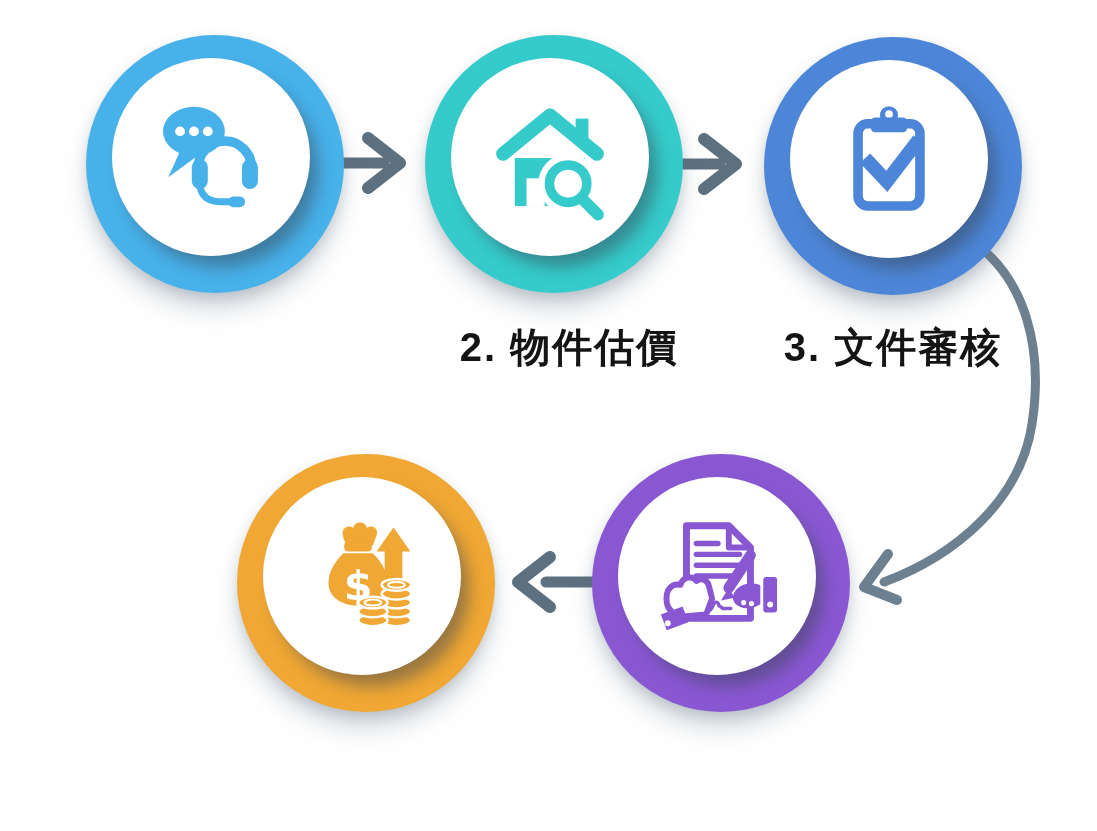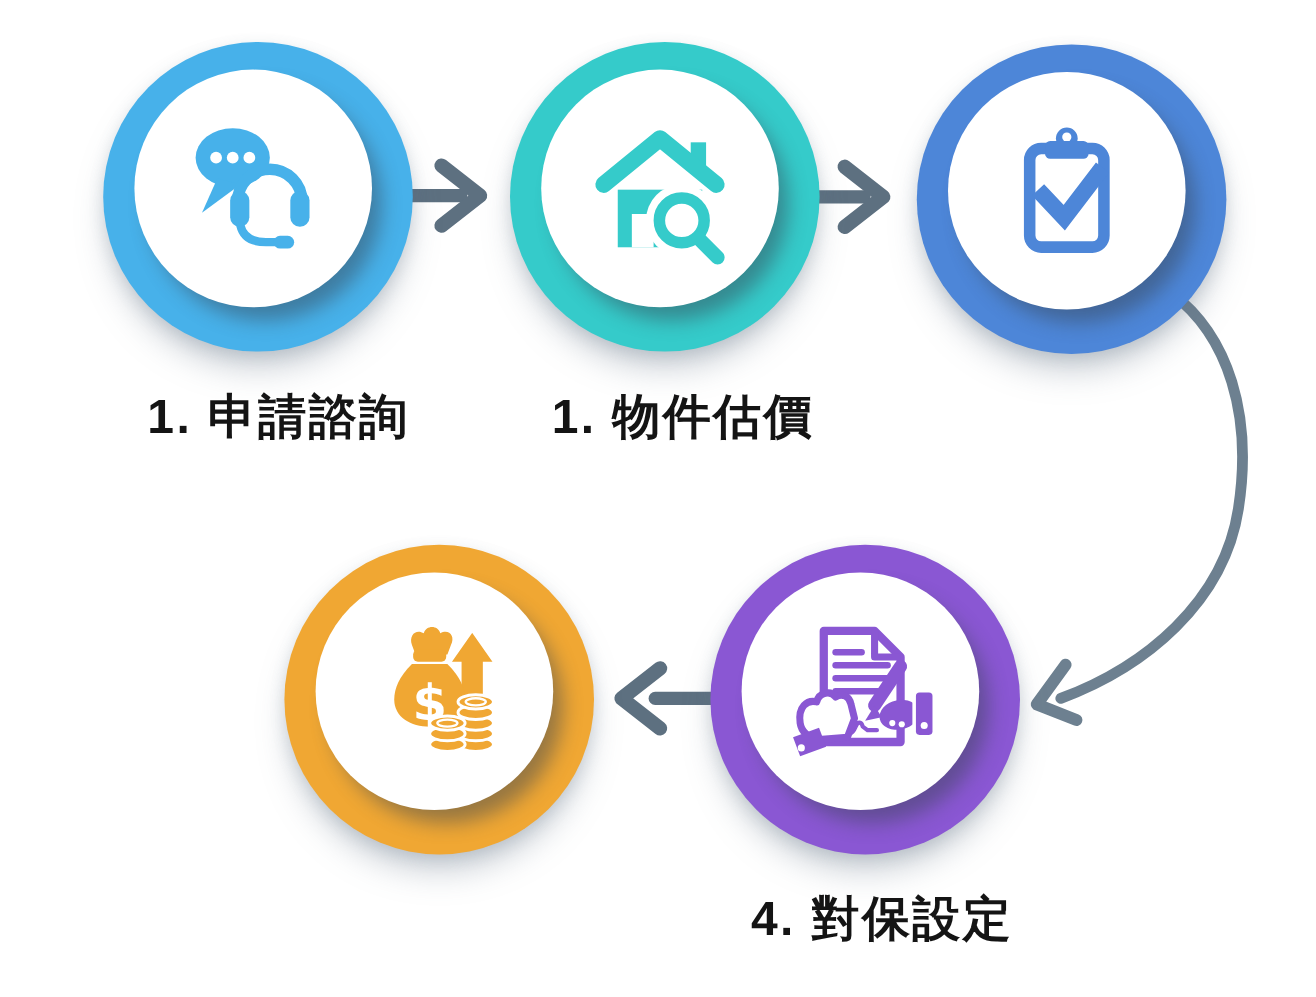--- a/index.html
+++ b/index.html
@@ -171,17 +171,16 @@
         <g fill="currentColor" stroke="#fff" stroke-width="2.5">
           <ellipse cx="76" cy="110" rx="15" ry="6"></ellipse>
           <ellipse cx="76" cy="101" rx="15" ry="6"></ellipse>
           <ellipse cx="76" cy="92" rx="15" ry="6"></ellipse>
         </g>
         <ellipse cx="76" cy="92" rx="8.5" ry="3" fill="none" stroke="#fff" stroke-width="2"></ellipse>
       </svg>
     </div>
   </div>
 
-  <div class="step-label" style="left:232px; top:320px;">1. 申請諮詢</div>
-  <div class="step-label" style="left:569px; top:320px;">1. 物件估價</div>
-  <div class="step-label" style="left:735px; top:738px;">4. 對保設定</div>
+  <div class="step-label" style="left:569px; top:320px;">2. 物件估價</div>
+  <div class="step-label" style="left:893px; top:320px;">3. 文件審核</div>
 
 </div>
 
 </body></html>

